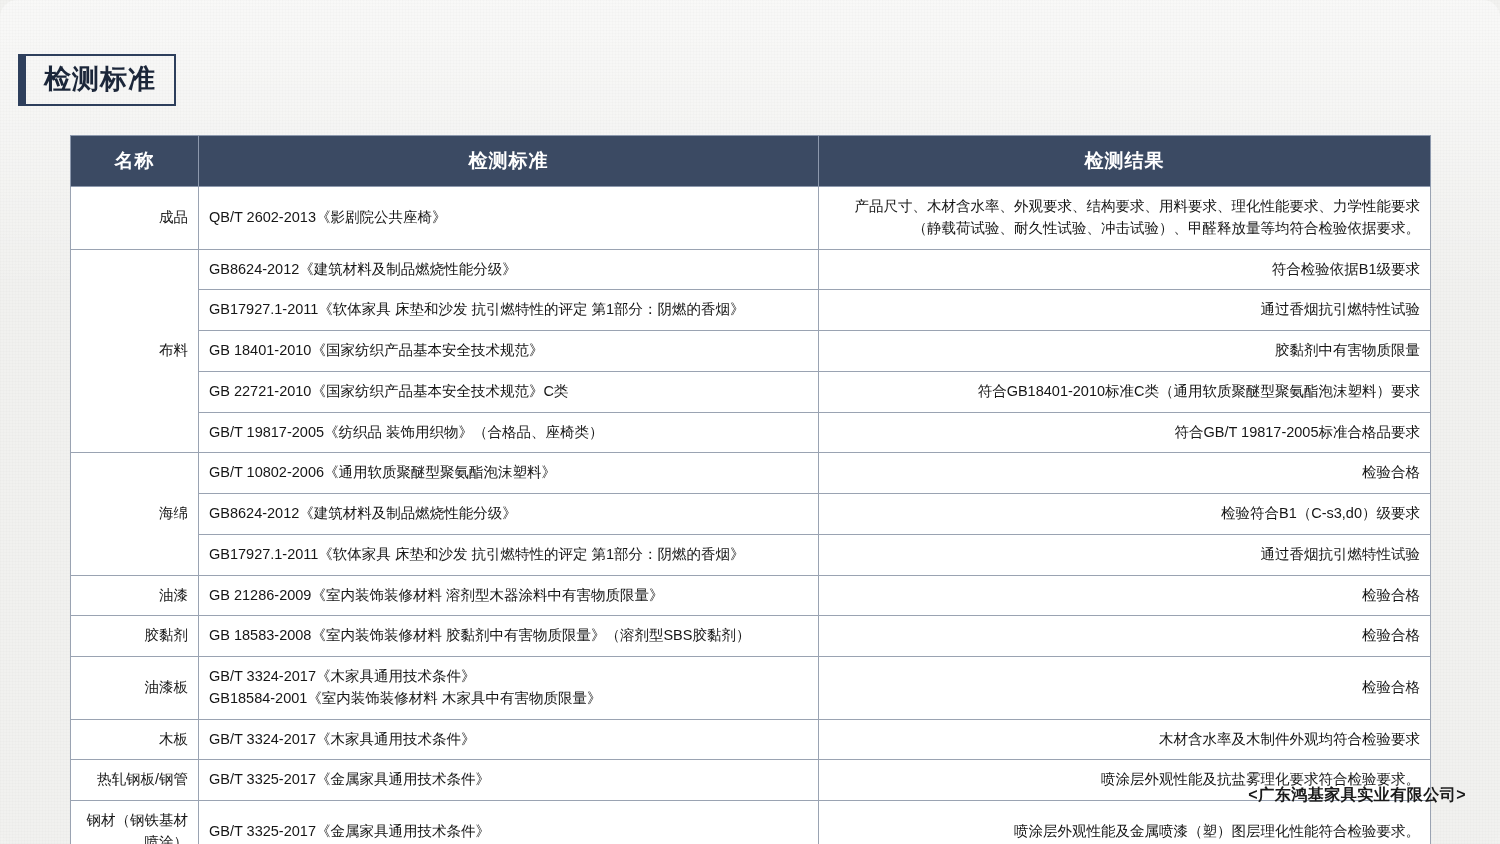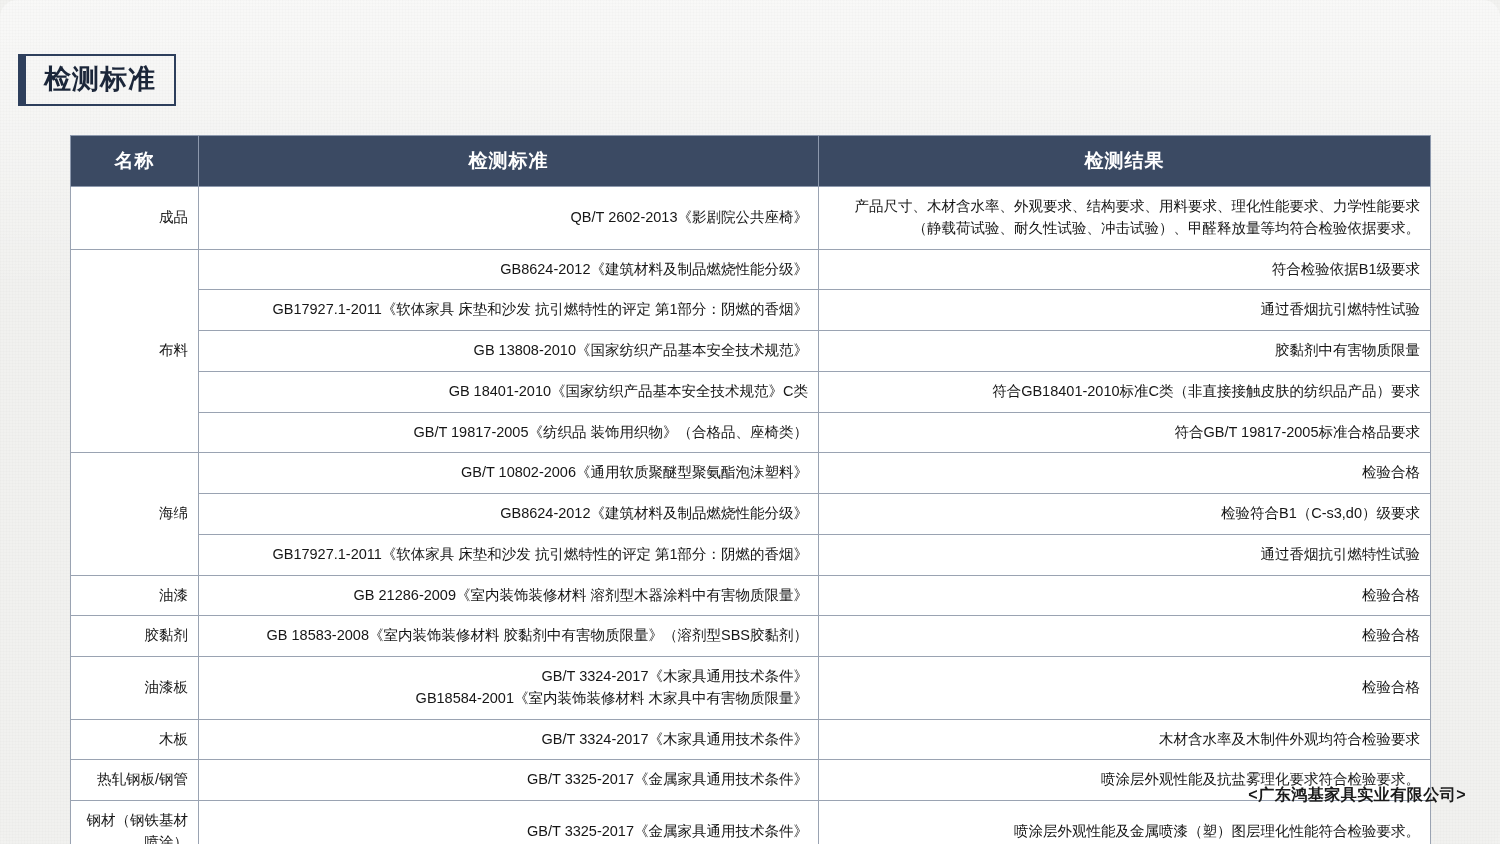--- a/index.html
+++ b/index.html
@@ -97,21 +97,21 @@
   }
   td.cat {
     text-align: right;
     width: 128px;
     font-size: 15px;
   }
   col.c-cat { width: 128px; }
   col.c-std { width: 620px; }
   col.c-res { width: 612px; }
 
-  td.std-cell { text-align: right; margin-left: 40px; }
+  td.std-cell { text-align: left; margin-left: 40px; }
   td.res-cell { text-align: right; }
 
   .two-line { white-space: pre-line; }
 
   
   .footer {
     position: absolute;
     right: 34px;
     bottom: 38px;
     font-size: 16px;
@@ -153,26 +153,26 @@
           <tr>
             <td class="cat two-line" rowspan="5">布料</td>
             <td class="std-cell two-line">GB8624-2012《建筑材料及制品燃烧性能分级》</td>
             <td class="res-cell two-line">符合检验依据B1级要求</td>
           </tr>
           <tr>
             <td class="std-cell two-line">GB17927.1-2011《软体家具 床垫和沙发 抗引燃特性的评定 第1部分：阴燃的香烟》</td>
             <td class="res-cell two-line">通过香烟抗引燃特性试验</td>
           </tr>
           <tr>
-            <td class="std-cell two-line">GB 13808-2010《国家纺织产品基本安全技术规范》</td>
+            <td class="std-cell two-line">GB 18401-2010《国家纺织产品基本安全技术规范》</td>
             <td class="res-cell two-line">胶黏剂中有害物质限量</td>
           </tr>
           <tr>
-            <td class="std-cell two-line">GB 18401-2010《国家纺织产品基本安全技术规范》C类</td>
-            <td class="res-cell two-line">符合GB18401-2010标准C类（非直接接触皮肤的纺织品产品）要求</td>
+            <td class="std-cell two-line">GB 22721-2010《国家纺织产品基本安全技术规范》C类</td>
+            <td class="res-cell two-line">符合GB18401-2010标准C类（通用软质聚醚型聚氨酯泡沫塑料）要求</td>
           </tr>
           <tr>
             <td class="std-cell two-line">GB/T 19817-2005《纺织品 装饰用织物》（合格品、座椅类）</td>
             <td class="res-cell two-line">符合GB/T 19817-2005标准合格品要求</td>
           </tr>
           <tr>
             <td class="cat two-line" rowspan="3">海绵</td>
             <td class="std-cell two-line">GB/T 10802-2006《通用软质聚醚型聚氨酯泡沫塑料》</td>
             <td class="res-cell two-line">检验合格</td>
           </tr>

